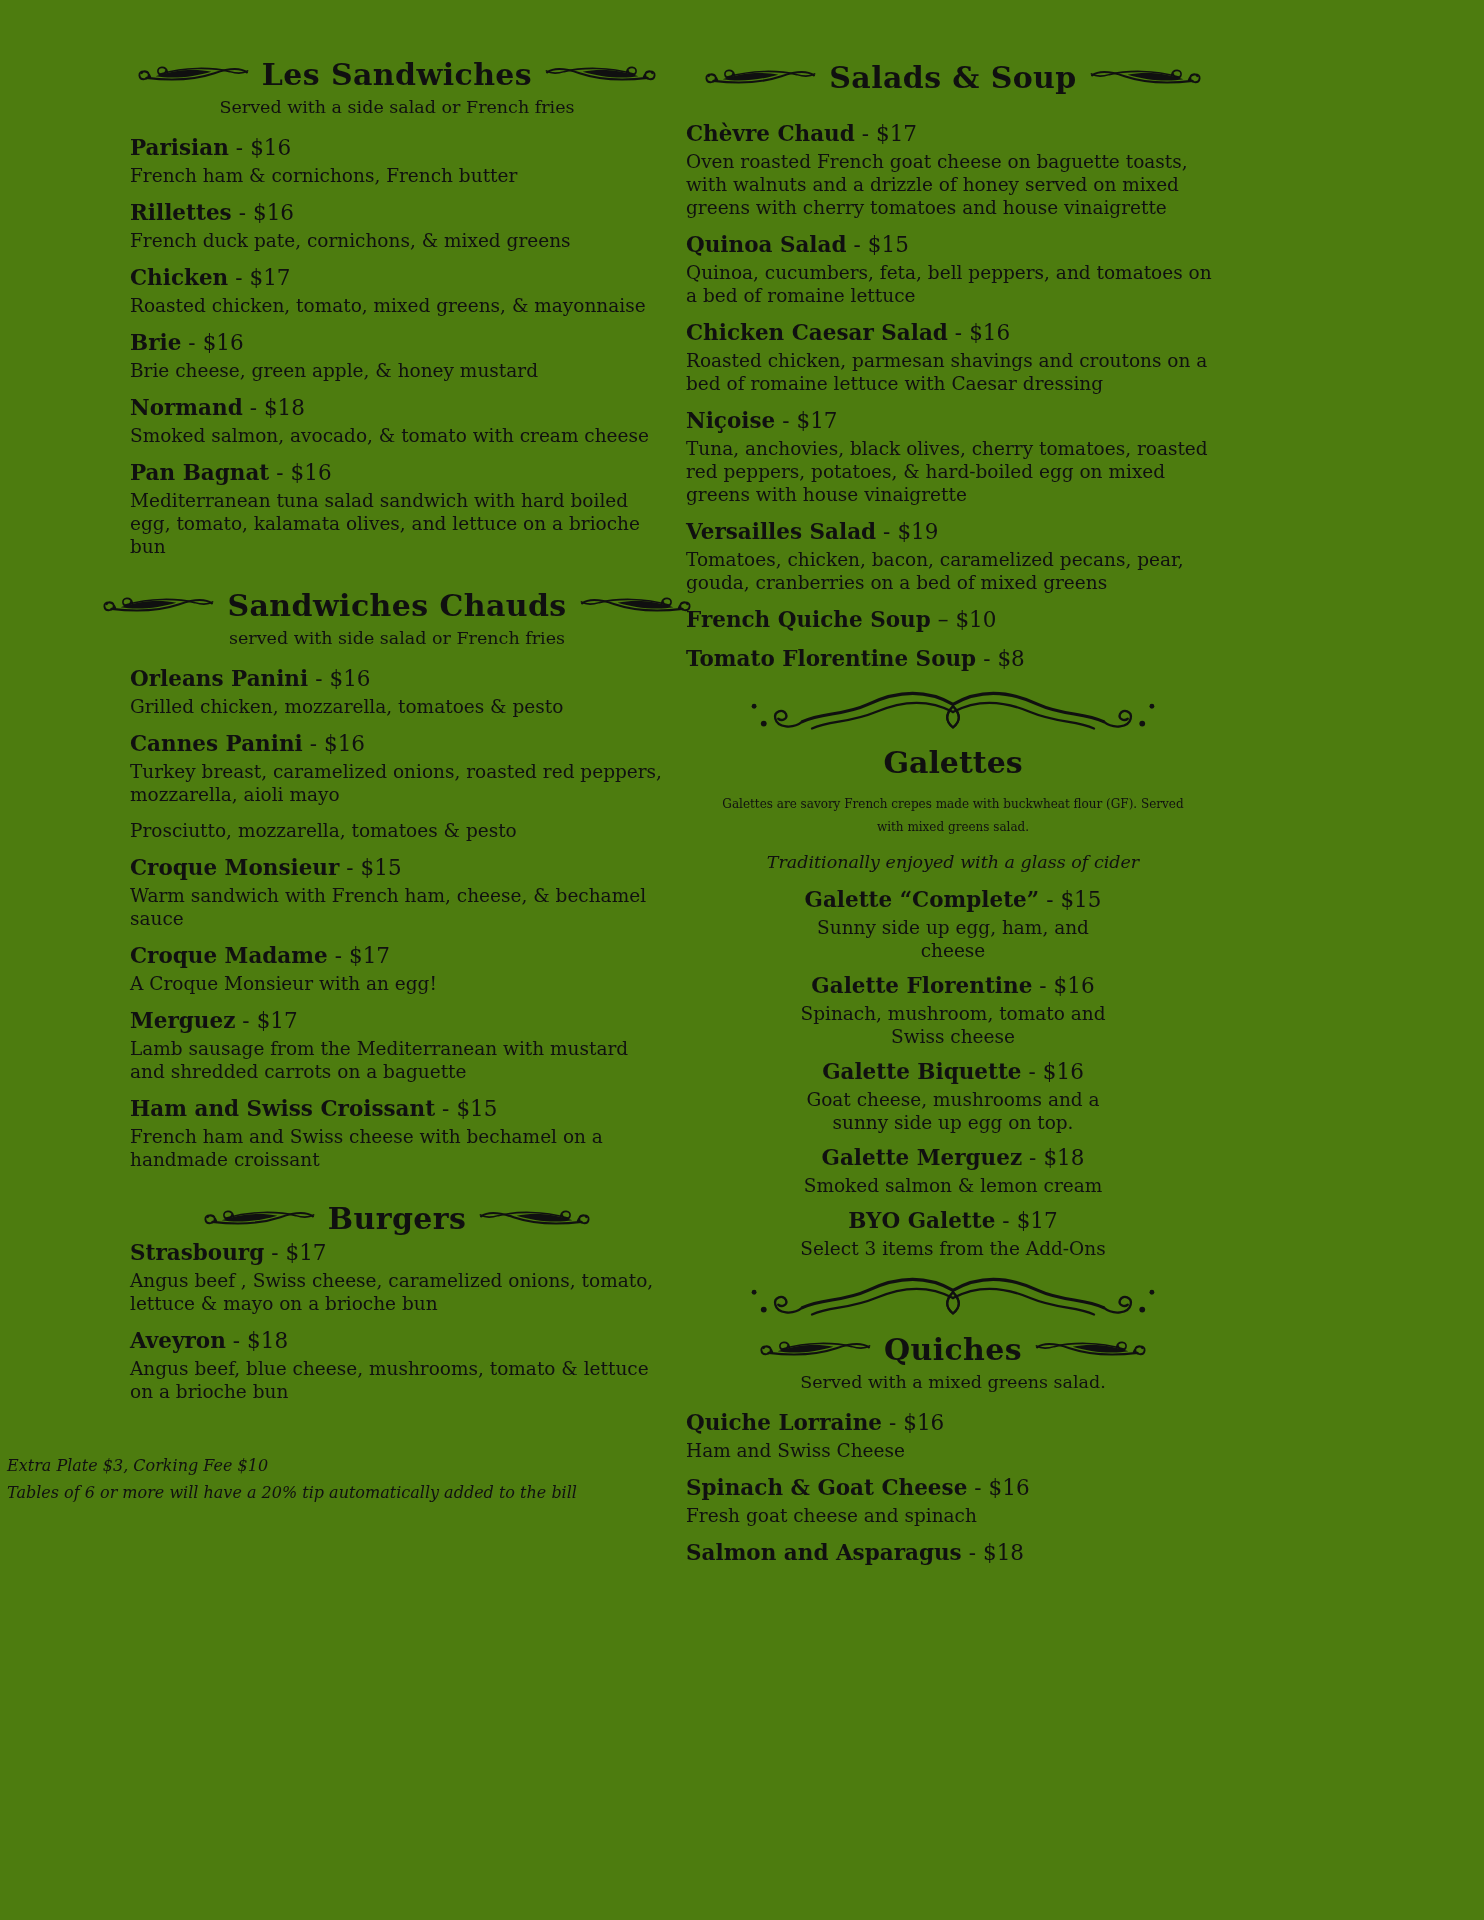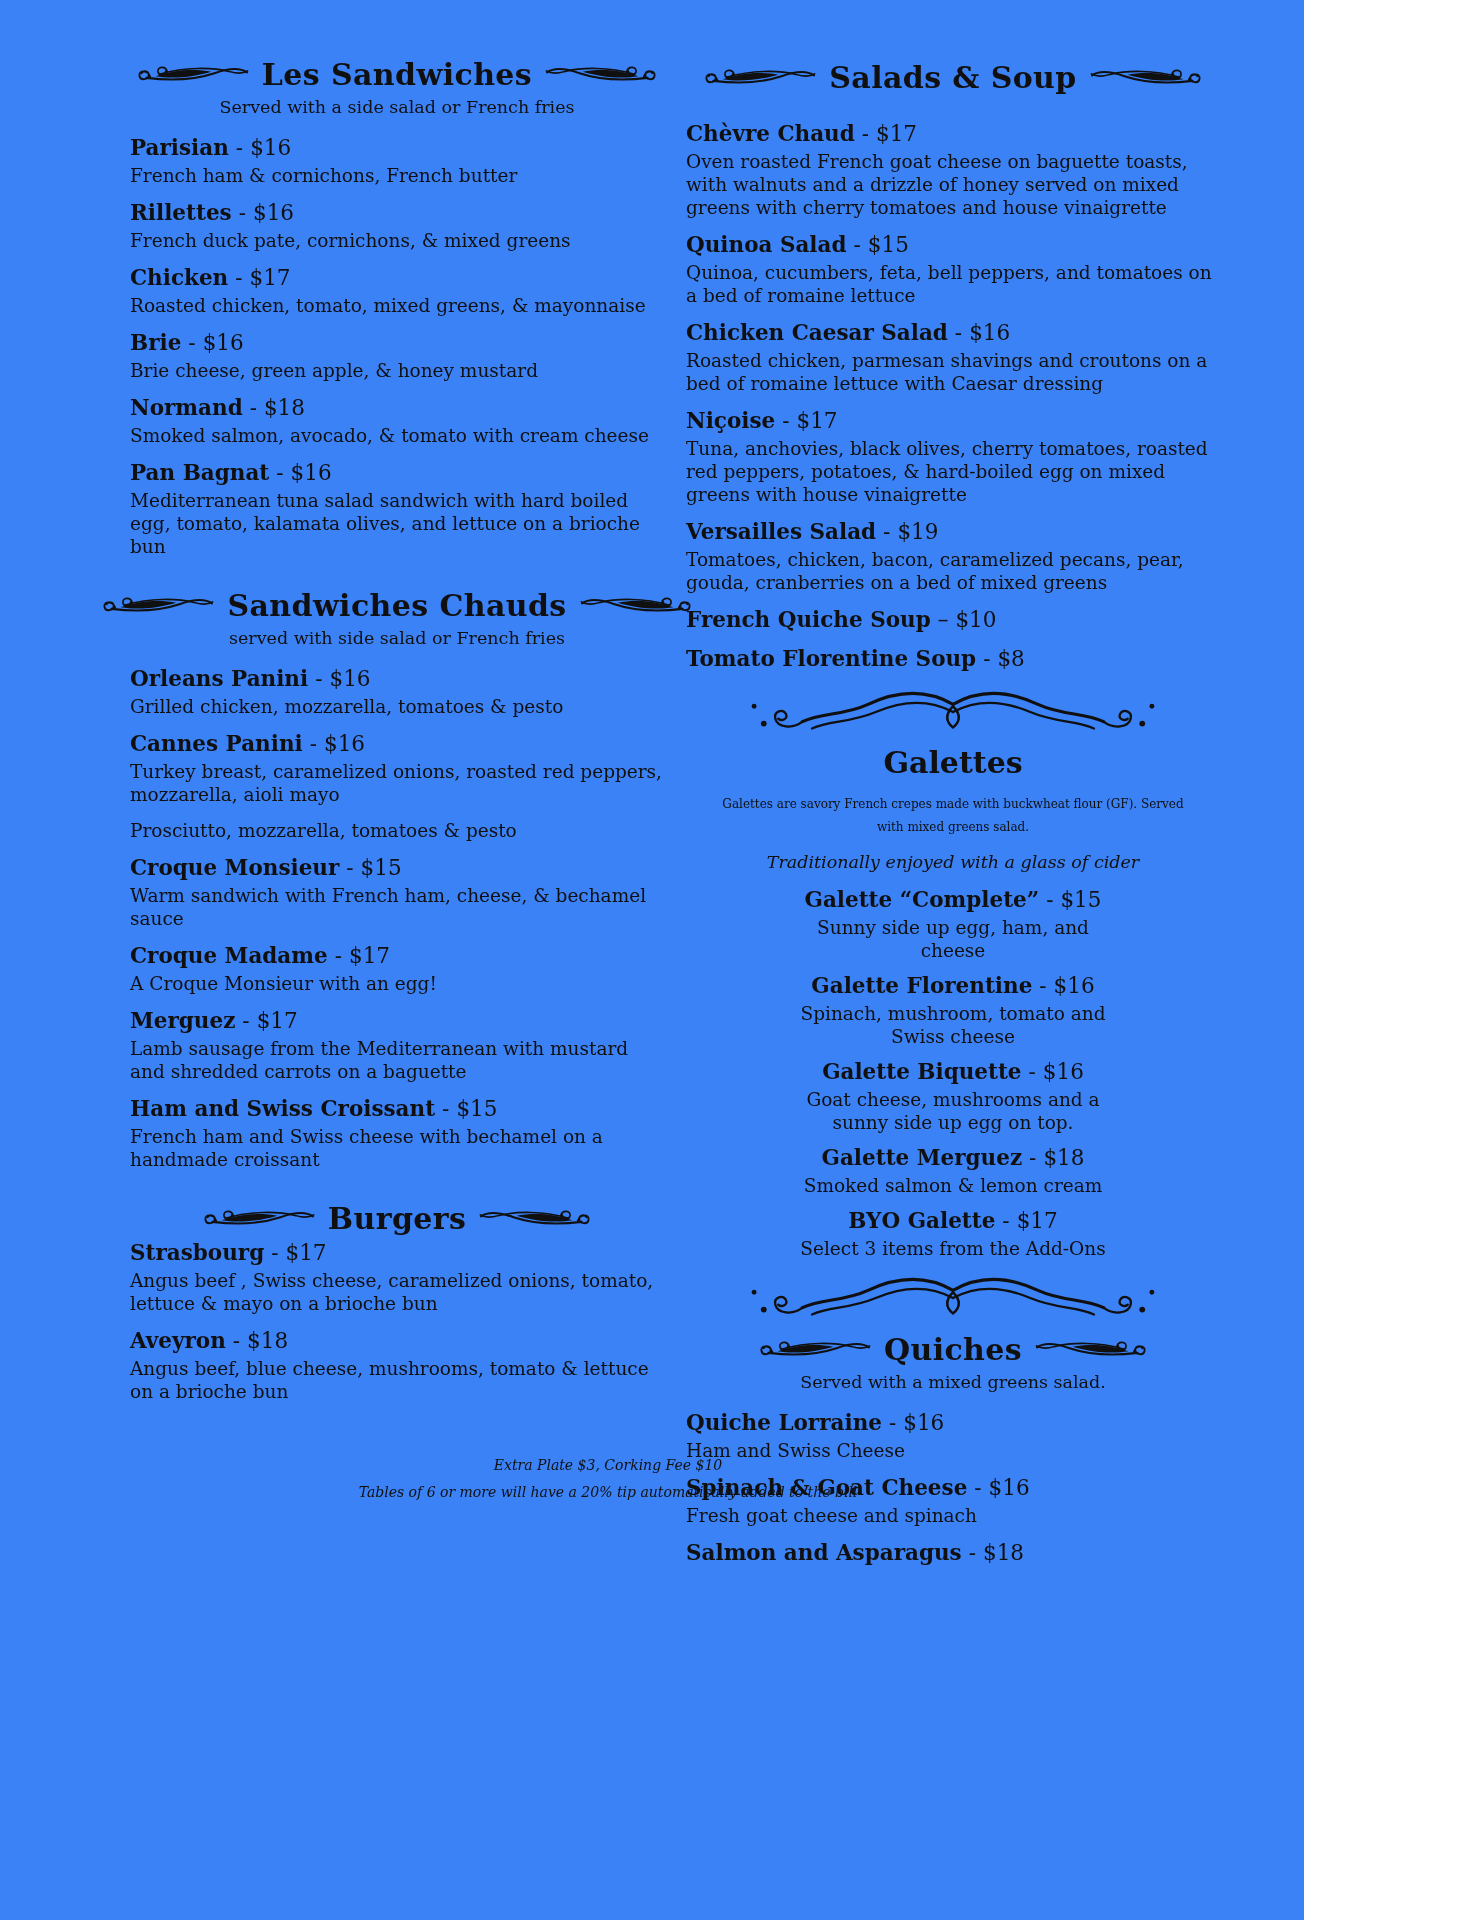--- a/index.html
+++ b/index.html
@@ -1,16 +1,16 @@
 <!DOCTYPE html>
 <html><head>
 <meta charset="utf-8">
 <style>
   html,body{margin:0;padding:0;background:#ffffff;}
-  .page{position:relative;width:1304px;height:1920px;background:#3b82f6;
+  .page{position:relative;width:1484px;height:1920px;background:#4d7c0f;
         font-family:"DejaVu Serif", "Liberation Serif", serif;color:#101010;overflow:hidden;}
   .col{position:absolute;top:0;}
   .col-left{left:130px;width:534px;}
   .col-right{left:686px;width:534px;}
   .top-pad-left{height:52px;}
   .top-pad-right{height:55px;}
 
   .sec-head{display:flex;align-items:center;justify-content:center;gap:12px;margin:4px 0 2px;}
   .sec-title{font-weight:700;font-size:30px;line-height:38px;white-space:nowrap;letter-spacing:.4px;}
   .fl{width:116px;height:31px;flex:0 0 auto;}
@@ -27,22 +27,22 @@
 
   .divider{display:block;margin:8px auto 4px;width:476px;height:56px;}
 
   .g-title{font-size:30px;font-weight:700;text-align:center;line-height:36px;margin:0 0 5px;}
   .g-intro{font-size:12px;line-height:23px;text-align:center;max-width:470px;margin:12px auto;}
   .g-intro-italic{font-style:italic;font-size:17.5px;line-height:22px;text-align:center;margin:0 0 14px;}
   .sec-galettes{text-align:center;}
   .sec-galettes .item{margin-bottom:11px;}
   .sec-galettes .desc{max-width:330px;margin:0 auto;}
 
-  .footer{position:absolute;left:0;top:1452px;width:1216px;text-align:center;
-          font-style:italic;font-size:14px;line-height:27px;}
+  .footer{position:absolute;left:0;top:1452px;width:1216px;text-align:left;
+          font-style:italic;font-size:16px;line-height:27px;padding-left:7px;}
 </style>
 </head>
 <body>
 
 <svg width="0" height="0" style="position:absolute" aria-hidden="true">
   <defs>
     <g id="fl" fill="none" stroke="#101010" stroke-linecap="round">
       <path stroke-width="2.4" d="M21 22 C18 12 6 13 7 20 C8 27 19 26 19 19 C19 14 12 13 10 17"></path>
       <path stroke-width="2.2" d="M43 15 C41 7 30 8 31 15 C32 21 41 20 41 14"></path>
       <path stroke-width="2.8" d="M16 23 C48 27 80 25 104 17 C124 10 138 10 146 16"></path>

